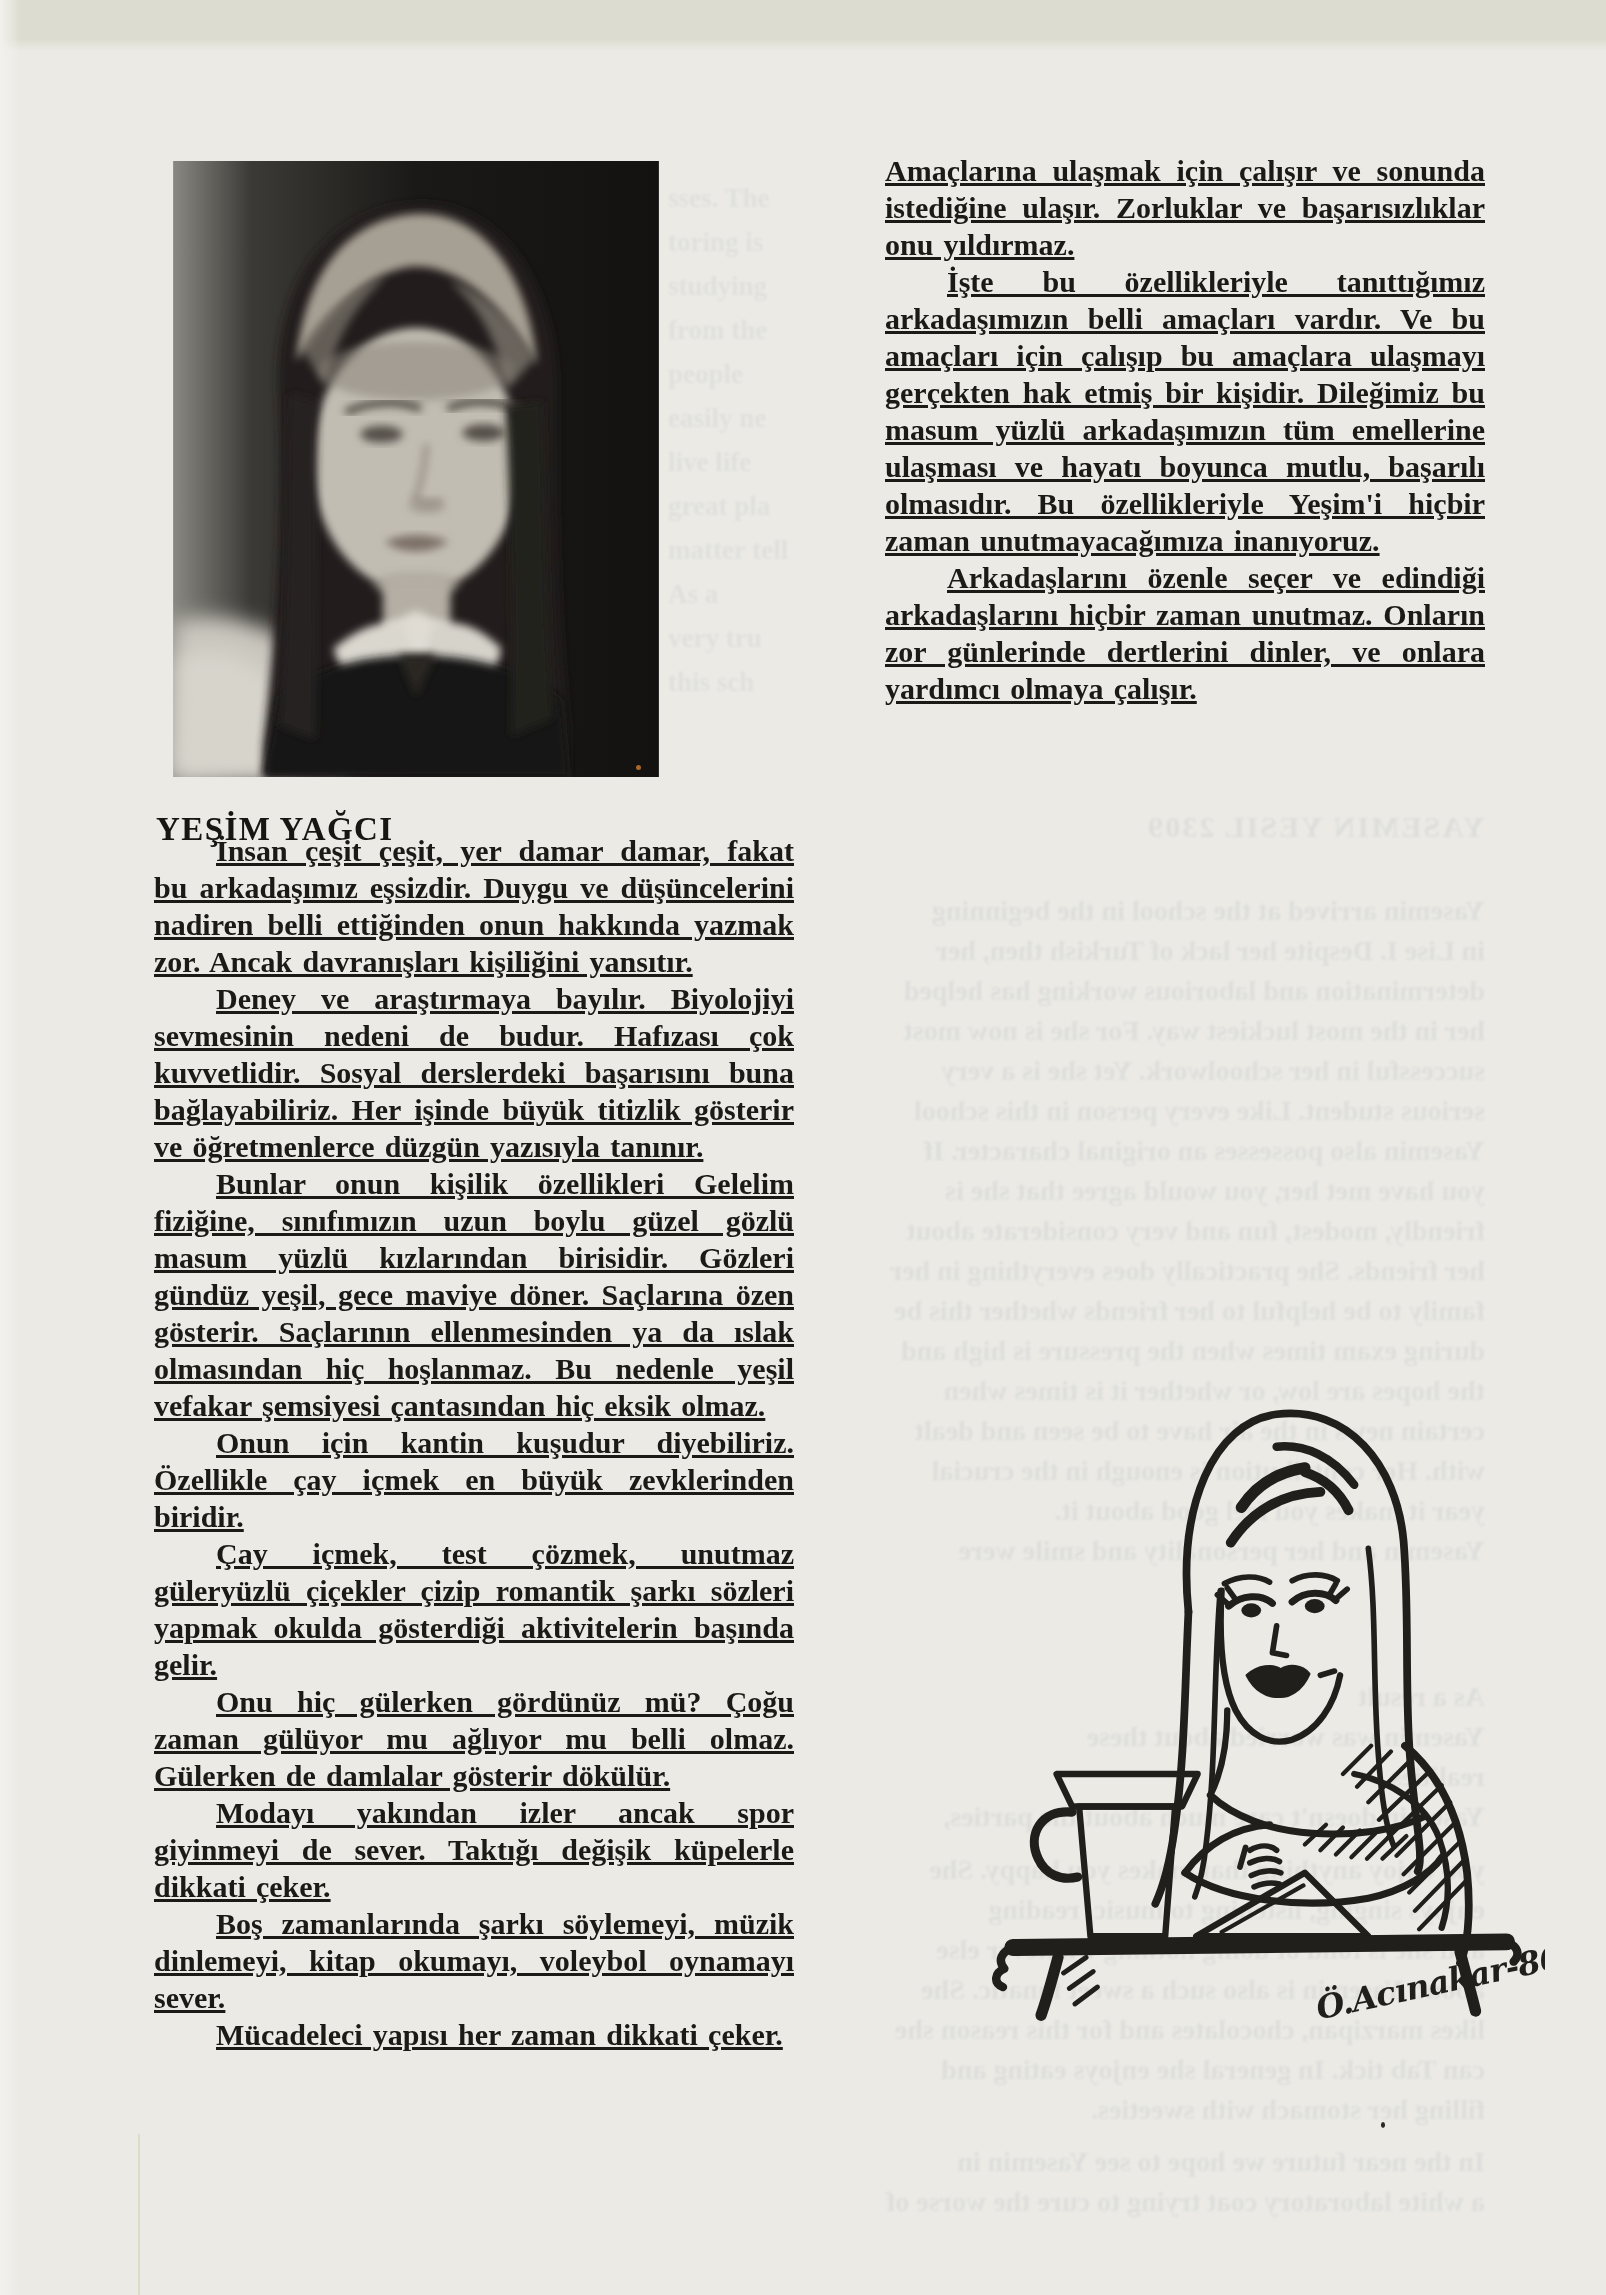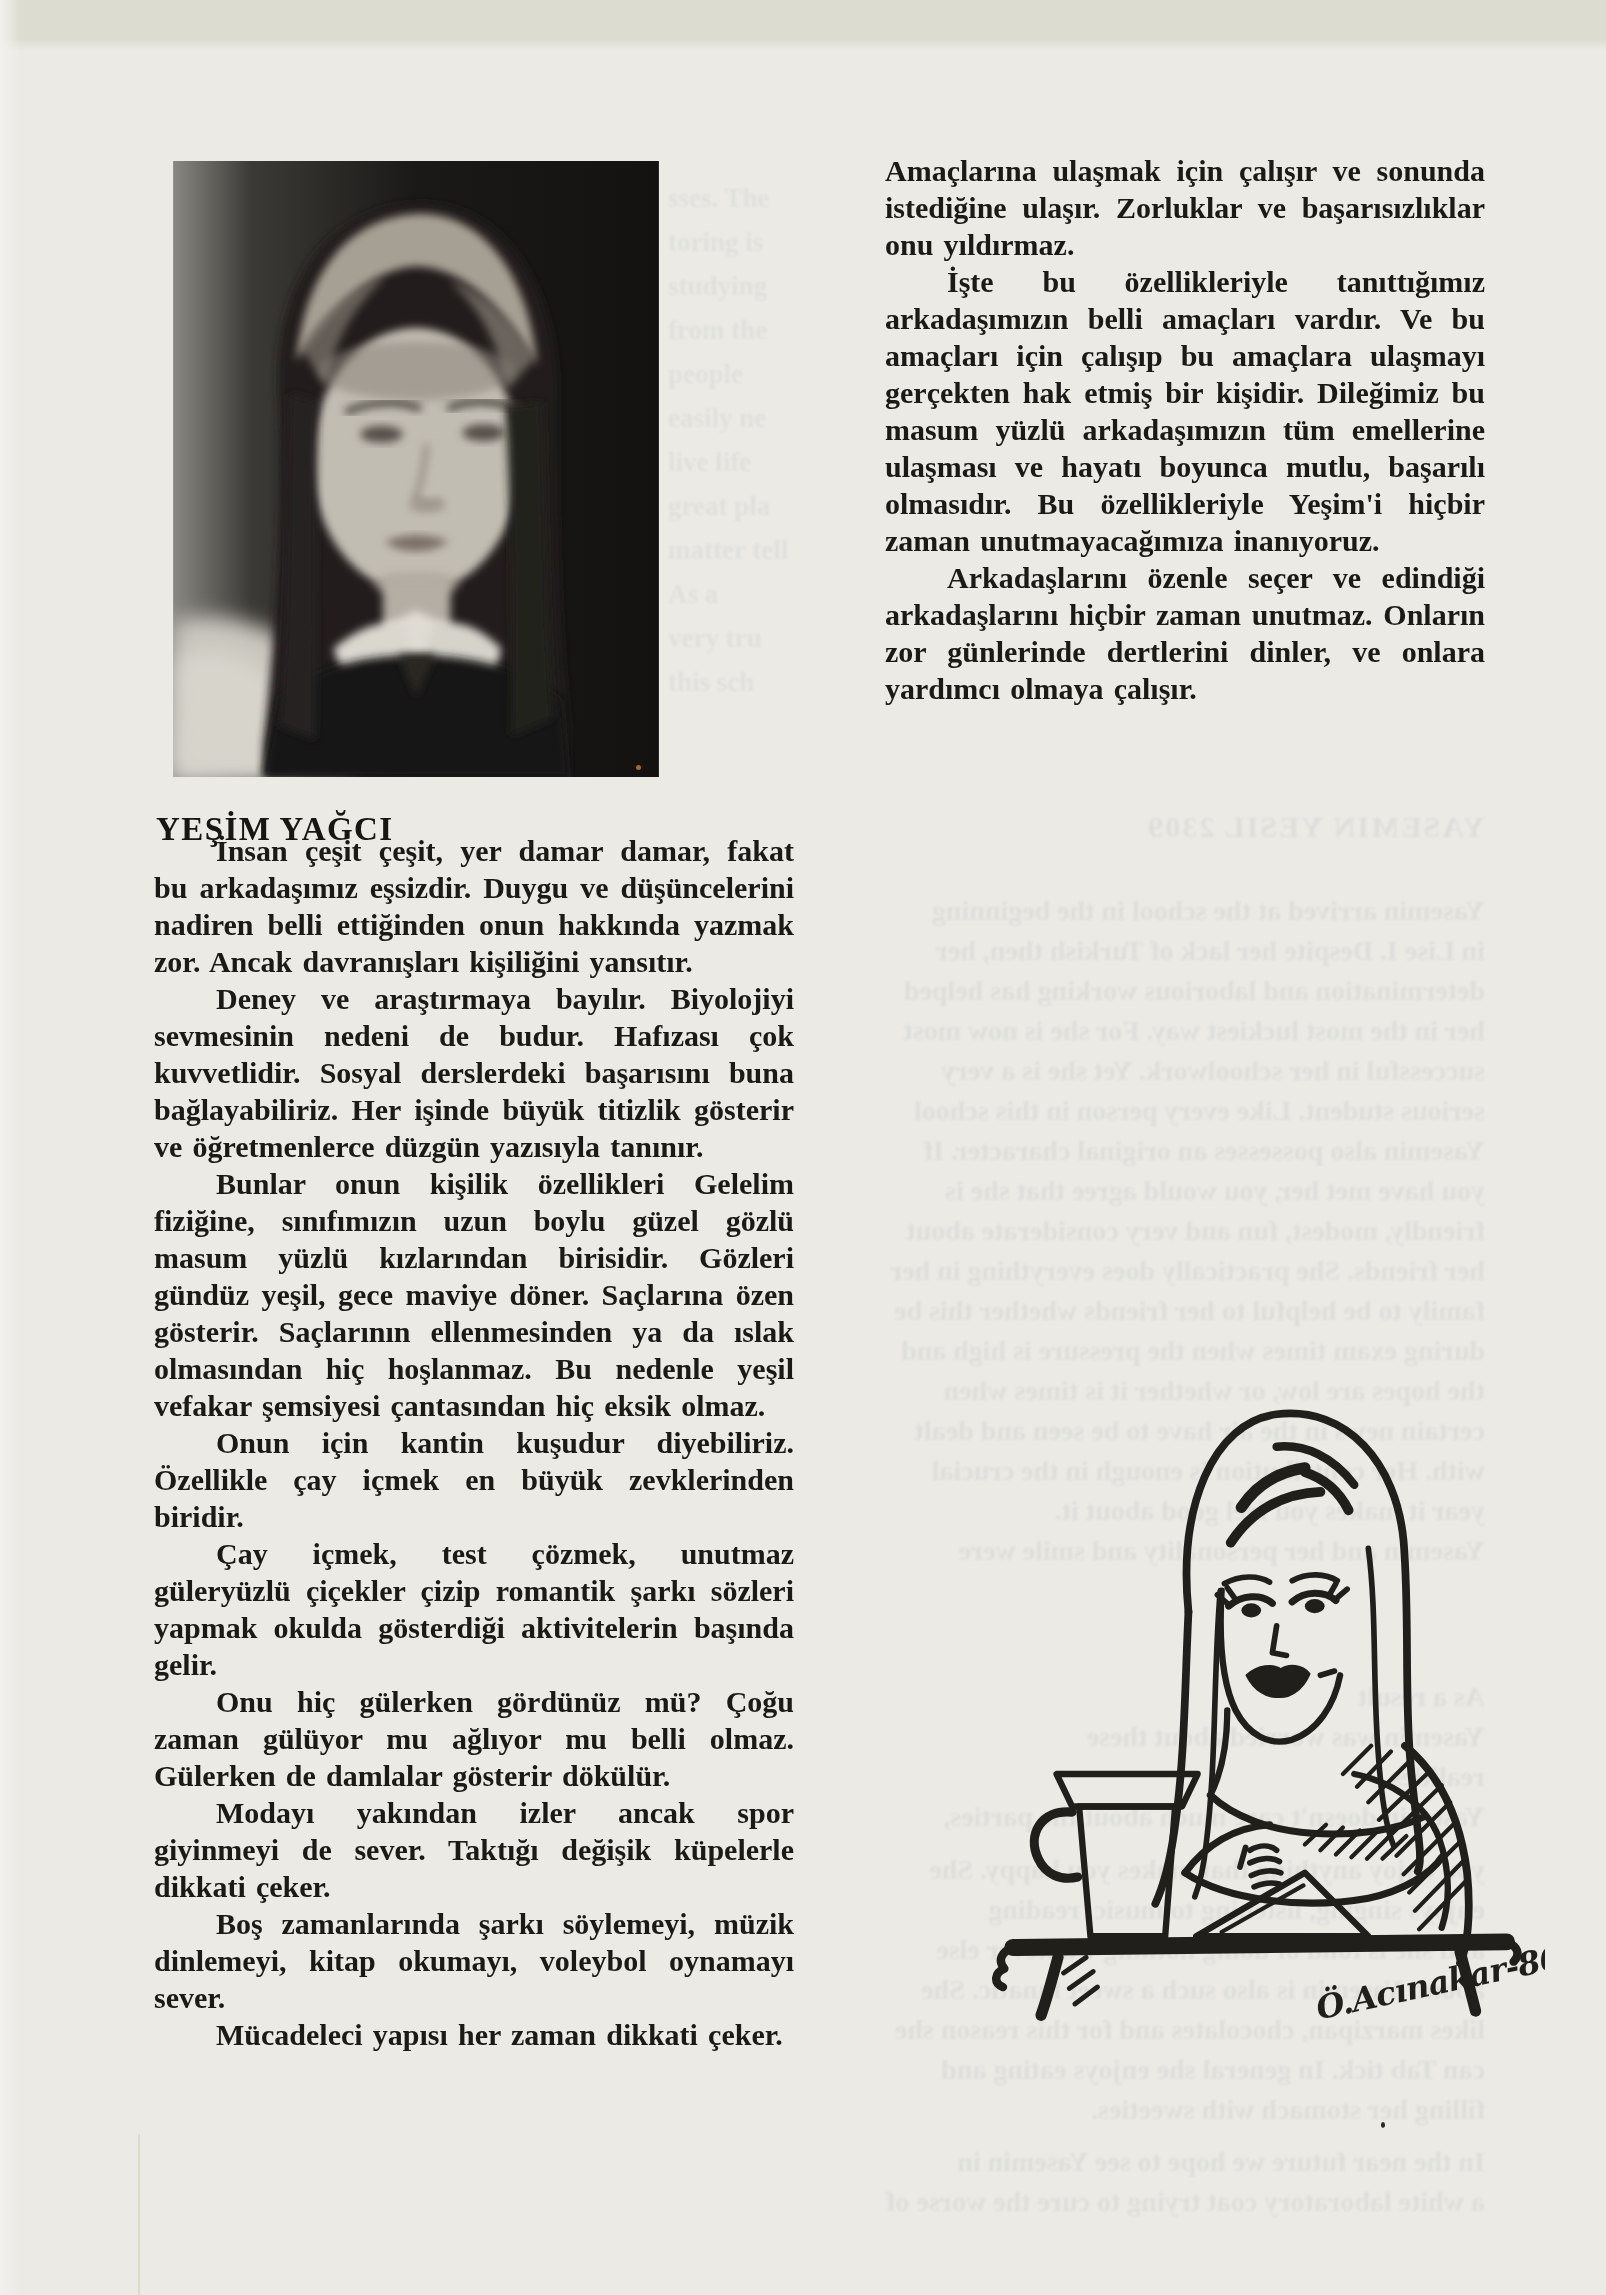--- a/index.html
+++ b/index.html
@@ -20,21 +20,21 @@
   
   .photo{position:absolute;left:173px;top:161px;width:486px;height:616px;z-index:3;}
   .photo svg{display:block;width:100%;height:100%;}
   
   .heading{
     position:absolute;left:156px;top:811px;margin:0;z-index:3;
     font-size:33px;font-weight:700;letter-spacing:1.4px;color:#181613;
   }
   
   .col{position:absolute;text-align:justify;font-weight:700;z-index:3;color:#1c1a17;}
-  .col p{margin:0;text-indent:62px;word-spacing:0.09em;}
+  .col p{margin:0;text-indent:62px;word-spacing:0.09em;text-decoration:underline;}
   .right-col{left:885px;top:152px;width:600px;font-size:30px;line-height:37px;}
   .right-col p.first{text-indent:0;}
   .left-col{left:154px;top:832px;width:640px;font-size:30px;line-height:37px;}
   
   .ghost{position:absolute;font-weight:700;color:#6f7e8c;filter:blur(1px);z-index:1;}
   .ghost p{margin:0;}
   .ghost-right{
     left:885px;top:807px;width:600px;opacity:.105;
     transform:scaleX(-1);
     font-size:28px;line-height:40px;text-align:justify;

